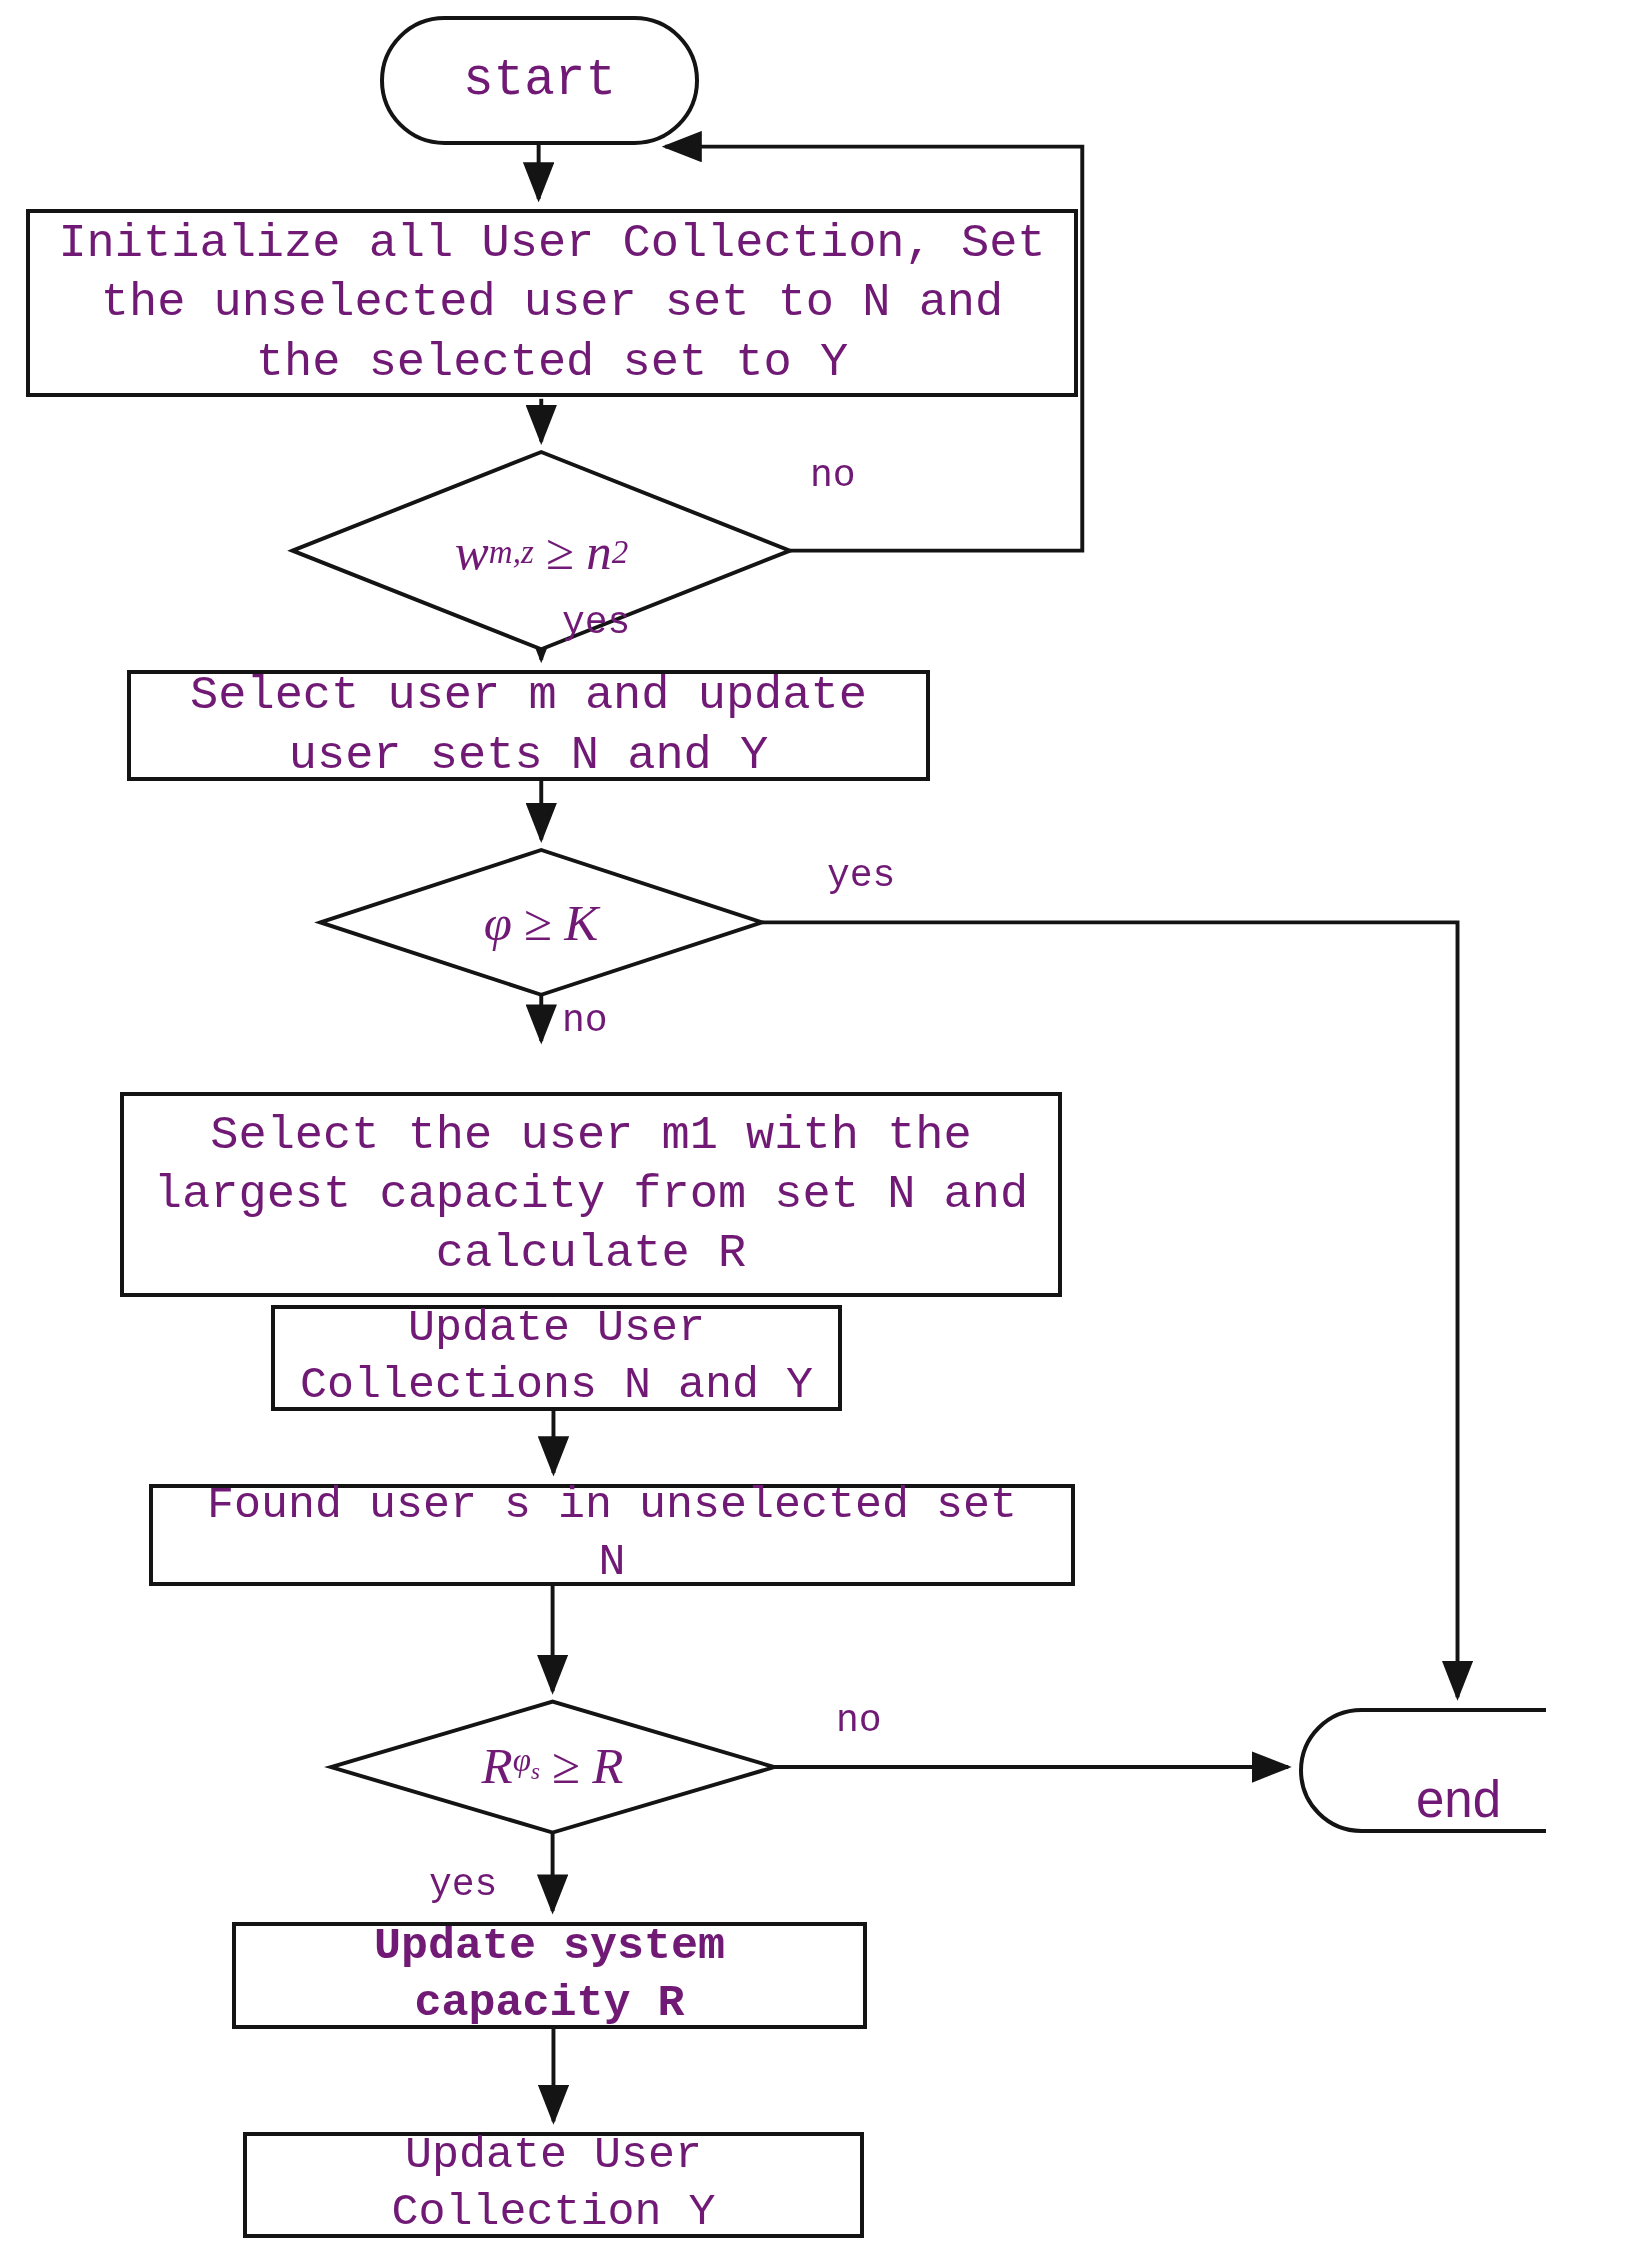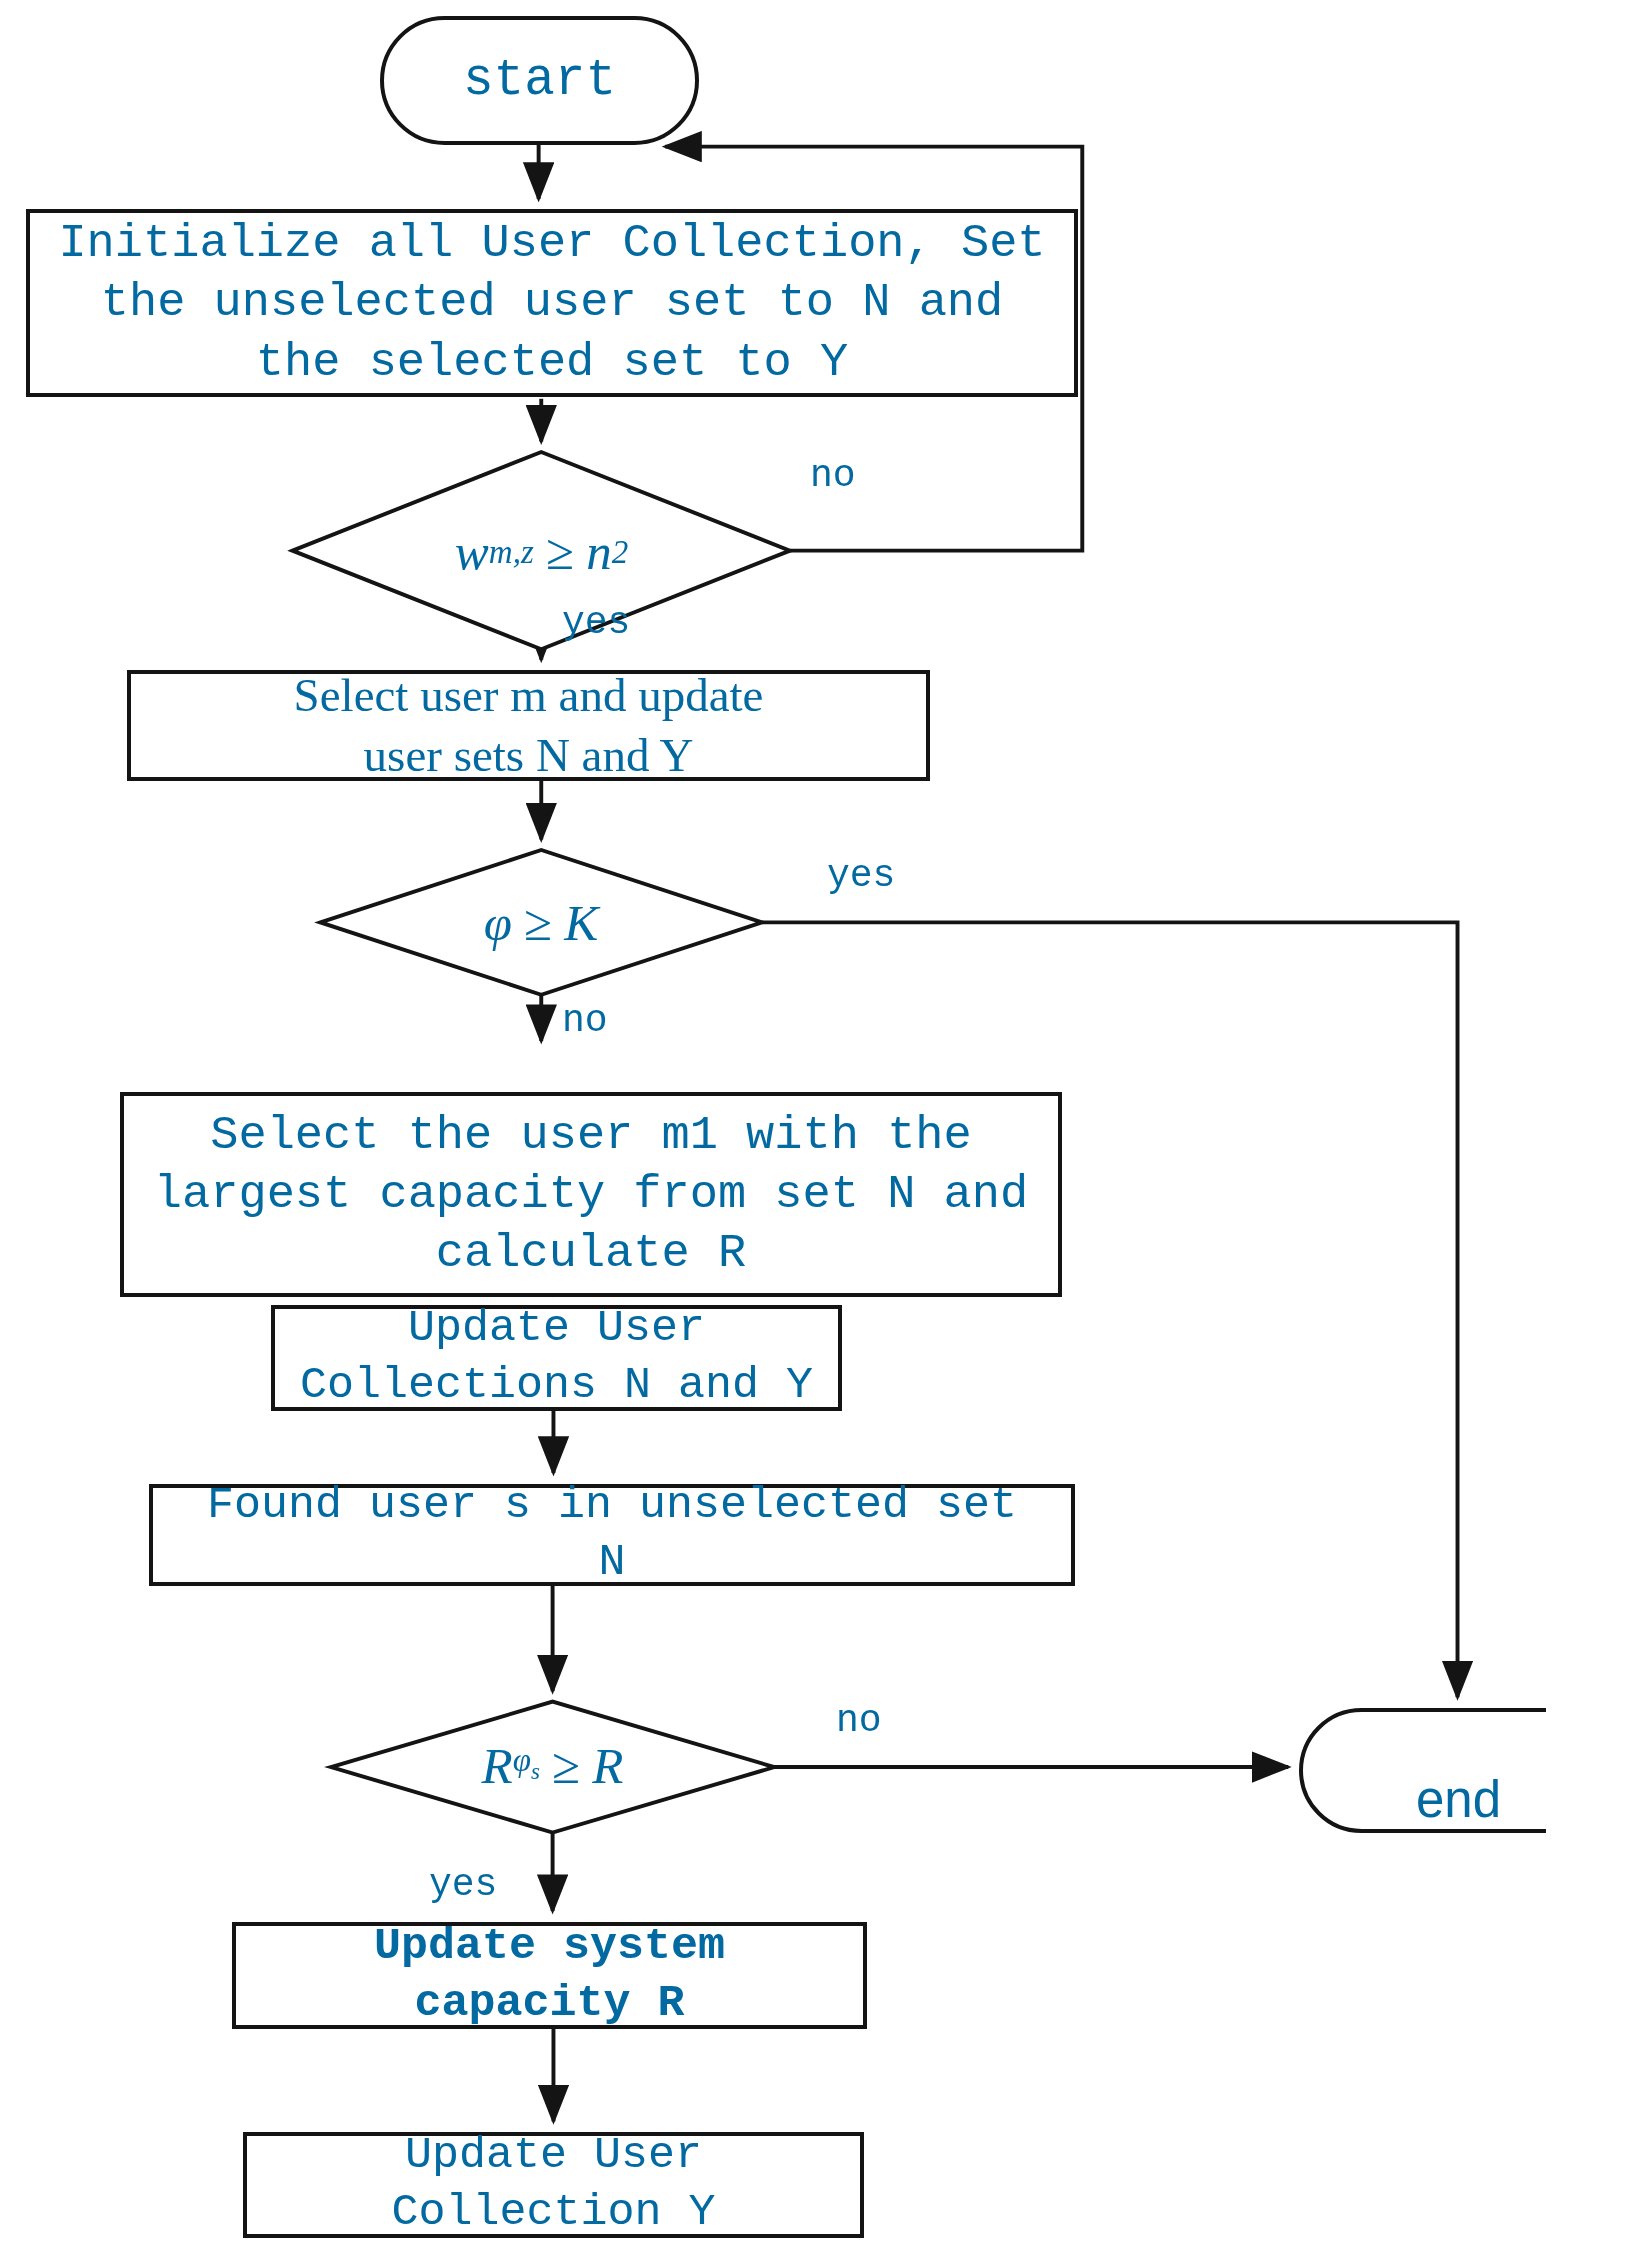--- a/index.html
+++ b/index.html
@@ -1,17 +1,17 @@
 <!DOCTYPE html>
 <html style="font-size:14px"><head>
 <meta charset="utf-8">
 <style>
   html,body{margin:0;padding:0;background:#ffffff;}
   .canvas{position:relative;width:1546px;height:2261px;background:#ffffff;overflow:hidden;
-          font-family:"Liberation Mono","DejaVu Sans Mono",monospace;color:#0369a1;}
+          font-family:"Liberation Mono","DejaVu Sans Mono",monospace;color:#701a75;}
   .layer{position:absolute;left:0;top:0;width:1634px;height:2261px;}
   .node{position:absolute;box-sizing:border-box;background:#fff;border:4.4px solid #141414;
         display:flex;flex-direction:column;align-items:center;justify-content:center;
         text-align:center;}
   .terminator{border-radius:70px;font-size:51px;}
   .flow-box{font-size:45px;line-height:1.26;}
   .flow-box.big{font-size:47px;}
   .line{white-space:nowrap;}
   .dlabel{position:absolute;display:flex;align-items:center;justify-content:center;
           font-family:"Liberation Serif","DejaVu Serif",serif;font-style:italic;
@@ -67,21 +67,21 @@
   </div>
 
   <div class="dlabel" style="left:367px;top:504px;width:349px;height:96px;">
     <span>w</span>
       <sub>m,z</sub>
       <span class="op">≥</span>
       <span>n</span>
       <sub>2</sub>
   </div>
 
-  <div class="node flow-box big" style="left:127px;top:670px;width:803px;height:111px;font-family:Liberation Serif, serif;">
+  <div class="node flow-box big" style="left:127px;top:670px;width:803px;height:111px;">
     <div class="line">Select user m and update</div>
     <div class="line">user sets N and Y</div>
   </div>
 
   <div class="dlabel" style="left:410px;top:876px;width:262px;height:93px;">
     <span>φ</span>
       <span class="op">≥</span>
       <span>K</span>
   </div>
 

